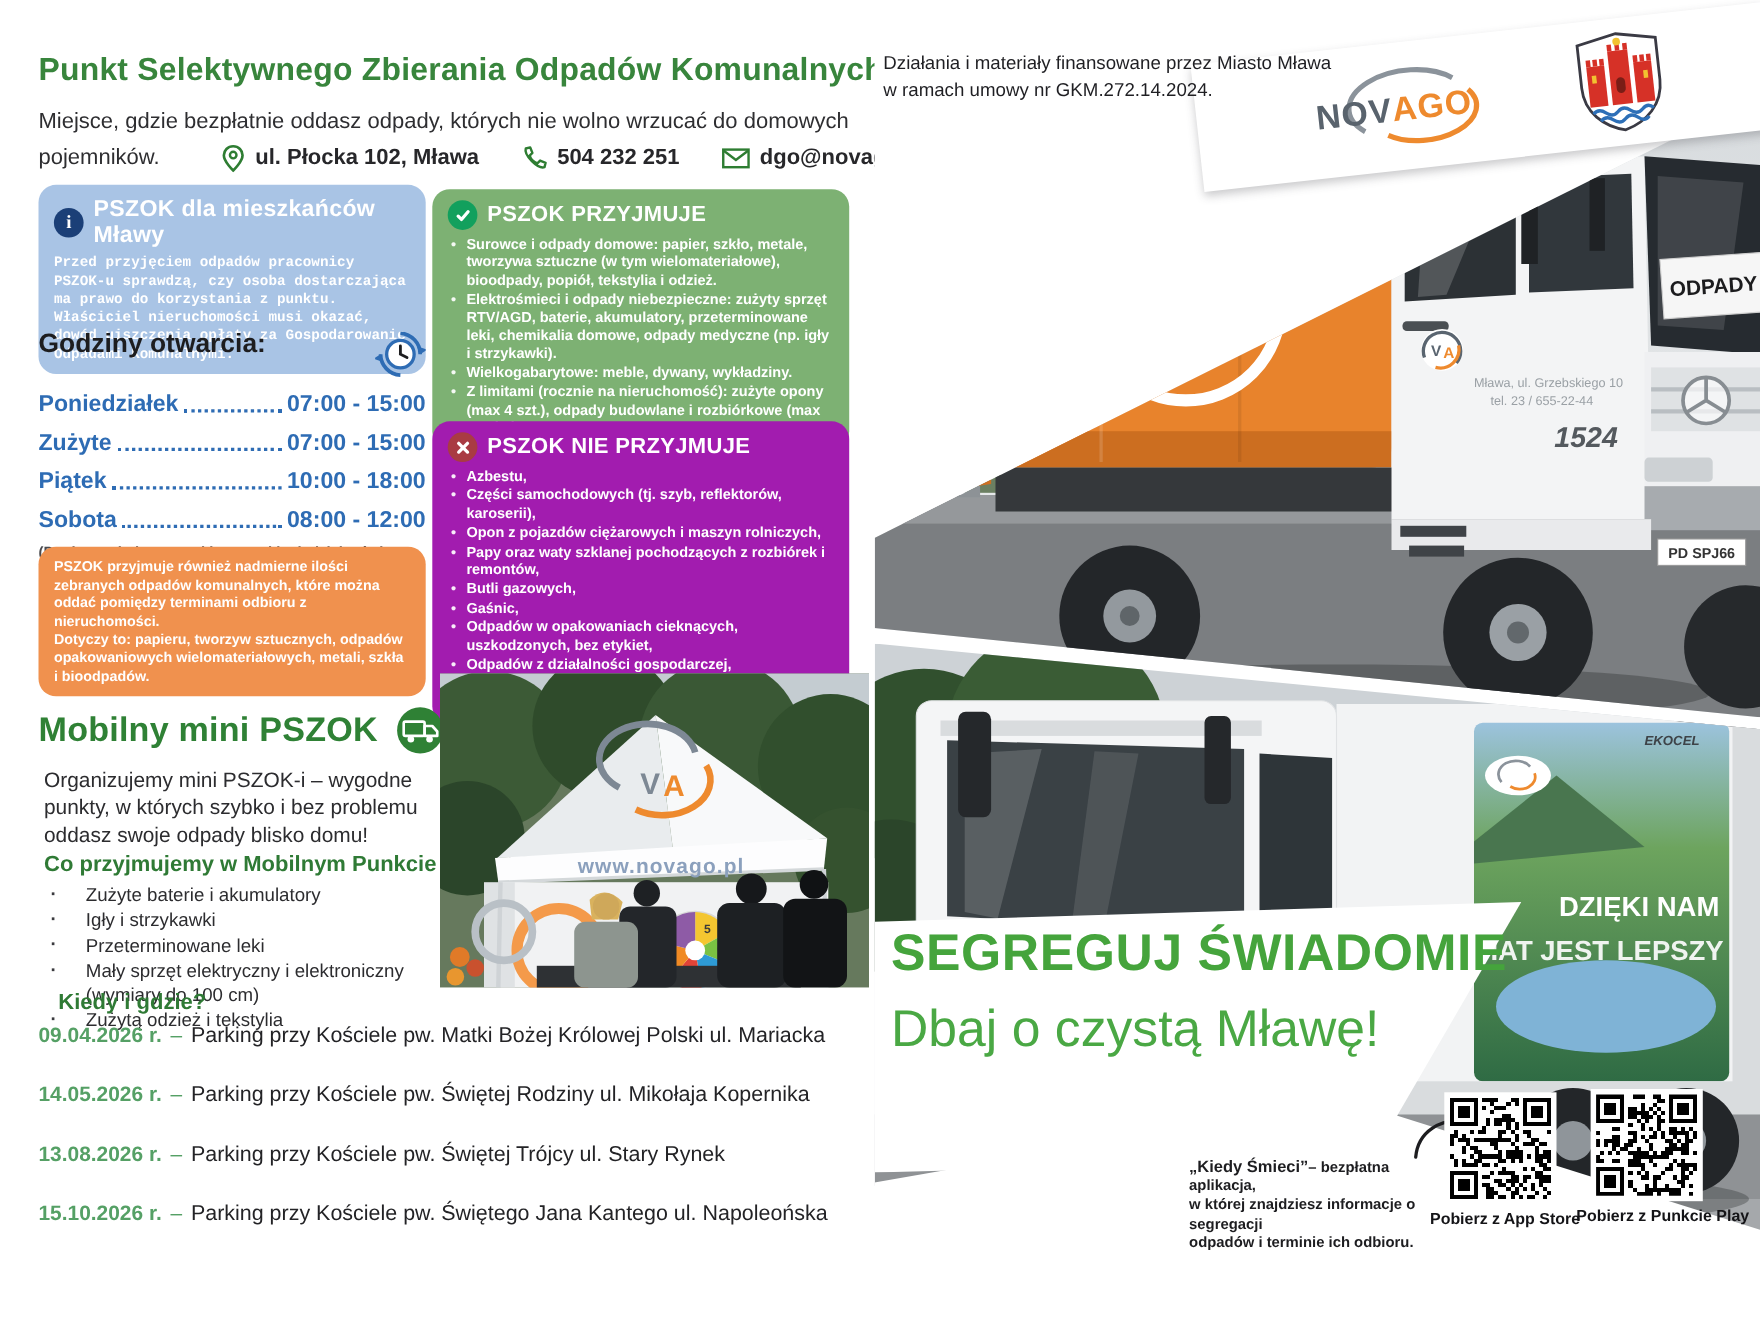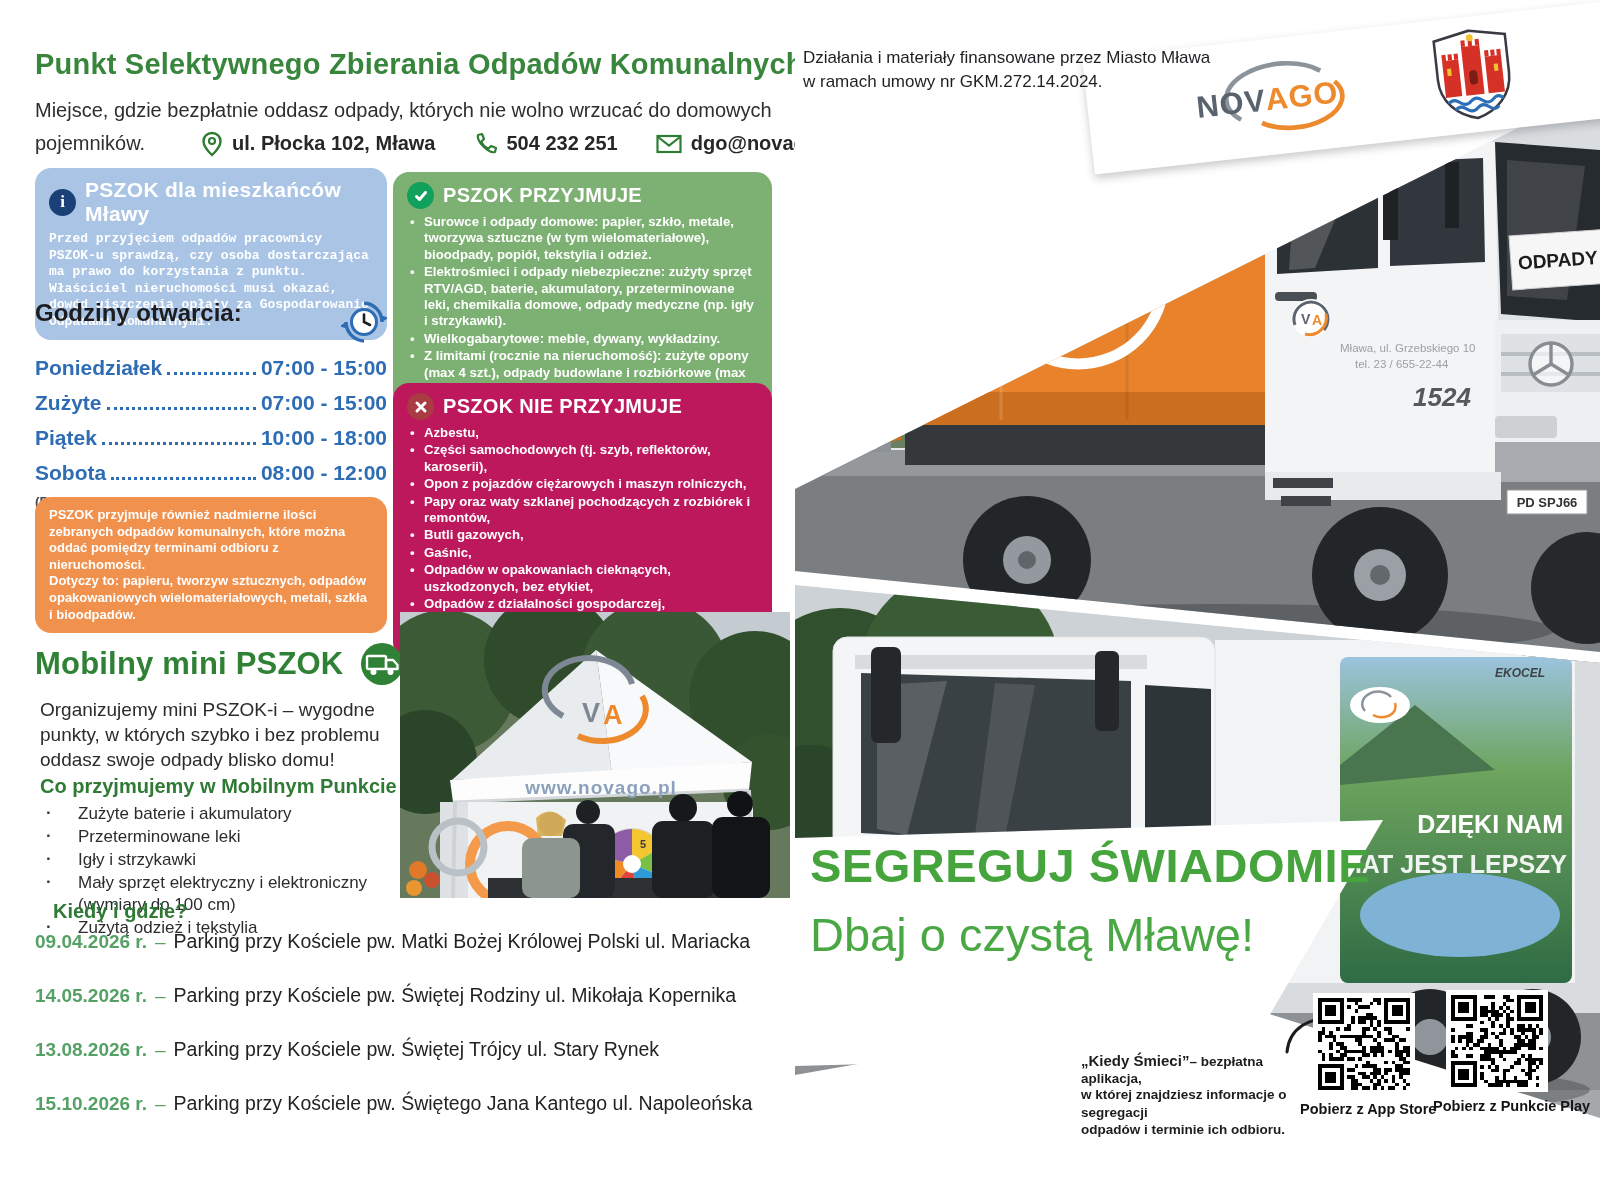--- a/index.html
+++ b/index.html
@@ -26,21 +26,21 @@
   .box-header { display:flex; align-items:center; gap:9px; margin-bottom:5px; }
   .box-header .htxt { font-size:20px; font-weight:800; letter-spacing:.3px; }
   .circle-ic { width:27px; height:27px; border-radius:50%; display:flex; align-items:center; justify-content:center; flex:0 0 auto; }
 
   .info-box { left:35px; top:168px; width:352px; background:#a9c4e5; }
   .info-box .htxt { font-size:21px; }
   .info-box p { font-size:13px; font-weight:700; line-height:16.5px;font-family:Liberation Mono, monospace; }
   .ic-info { background:#1b3f77; color:#fff; font-weight:800; font-size:17px; font-family:"Liberation Serif", serif; }
 
   .accepts-box { left:393px; top:172px; width:379px; min-height:200px; background:#7db173; }
-  .rejects-box { left:393px; top:383px; width:379px; min-height:202px; background:#be185d; }
+  .rejects-box { left:393px; top:383px; width:379px; min-height:202px; background:#a21caf; }
   .box ul { list-style:none; }
   .box li { position:relative; padding-left:17px; font-size:13.2px; font-weight:600; line-height:16.4px; margin-bottom:1px; }
   .box li::before { content:"\2022"; position:absolute; left:3px; top:0; color:rgba(255,255,255,.92); }
 
   .hours { position:absolute; left:35px; top:299px; width:352px; }
   .hours-head { display:flex; align-items:flex-start; justify-content:space-between; }
   .hours-title { font-size:24px; font-weight:800; color:#1d1d1f; }
   .hrow { display:flex; align-items:flex-end; margin-top:11px; }
   .hrow .day { font-size:21px; font-weight:800; color:#2e6cb4; white-space:nowrap; }
   .hrow .leader { flex:1; border-bottom:3px dotted #2e6cb4; margin:0 5px 5px 5px; }
@@ -256,22 +256,22 @@
       <path d="M27,19 h7 l4.5,5 v4 h-11.5 z" fill="none" stroke="#fff" stroke-width="2.4" stroke-linejoin="round"></path>
       <circle cx="14.5" cy="31" r="3" fill="#fff"></circle>
       <circle cx="31.5" cy="31" r="3" fill="#fff"></circle>
     </svg>
   </div>
   <p class="mobile-intro">Organizujemy mini PSZOK-i – wygodne punkty, w których szybko i bez problemu oddasz swoje odpady blisko domu!</p>
   <p class="accepts-title">Co przyjmujemy w Mobilnym Punkcie</p>
   <ul class="mobile-items">
 
   <li>Zużyte baterie i akumulatory</li>
+      <li>Igły i strzykawki</li>
       <li>Przeterminowane leki</li>
-      <li>Igły i strzykawki</li>
       <li>Mały sprzęt elektryczny i elektroniczny (wymiary do 100 cm)</li>
       <li>Zużytą odzież i tekstylia</li>
     </ul>
 
   <p class="when-title">Kiedy i gdzie?</p>
   <div class="events">
 
       <div class="event-row">
         <span class="edate">09.04.2026 r.</span>
         <span class="edash">–</span>

